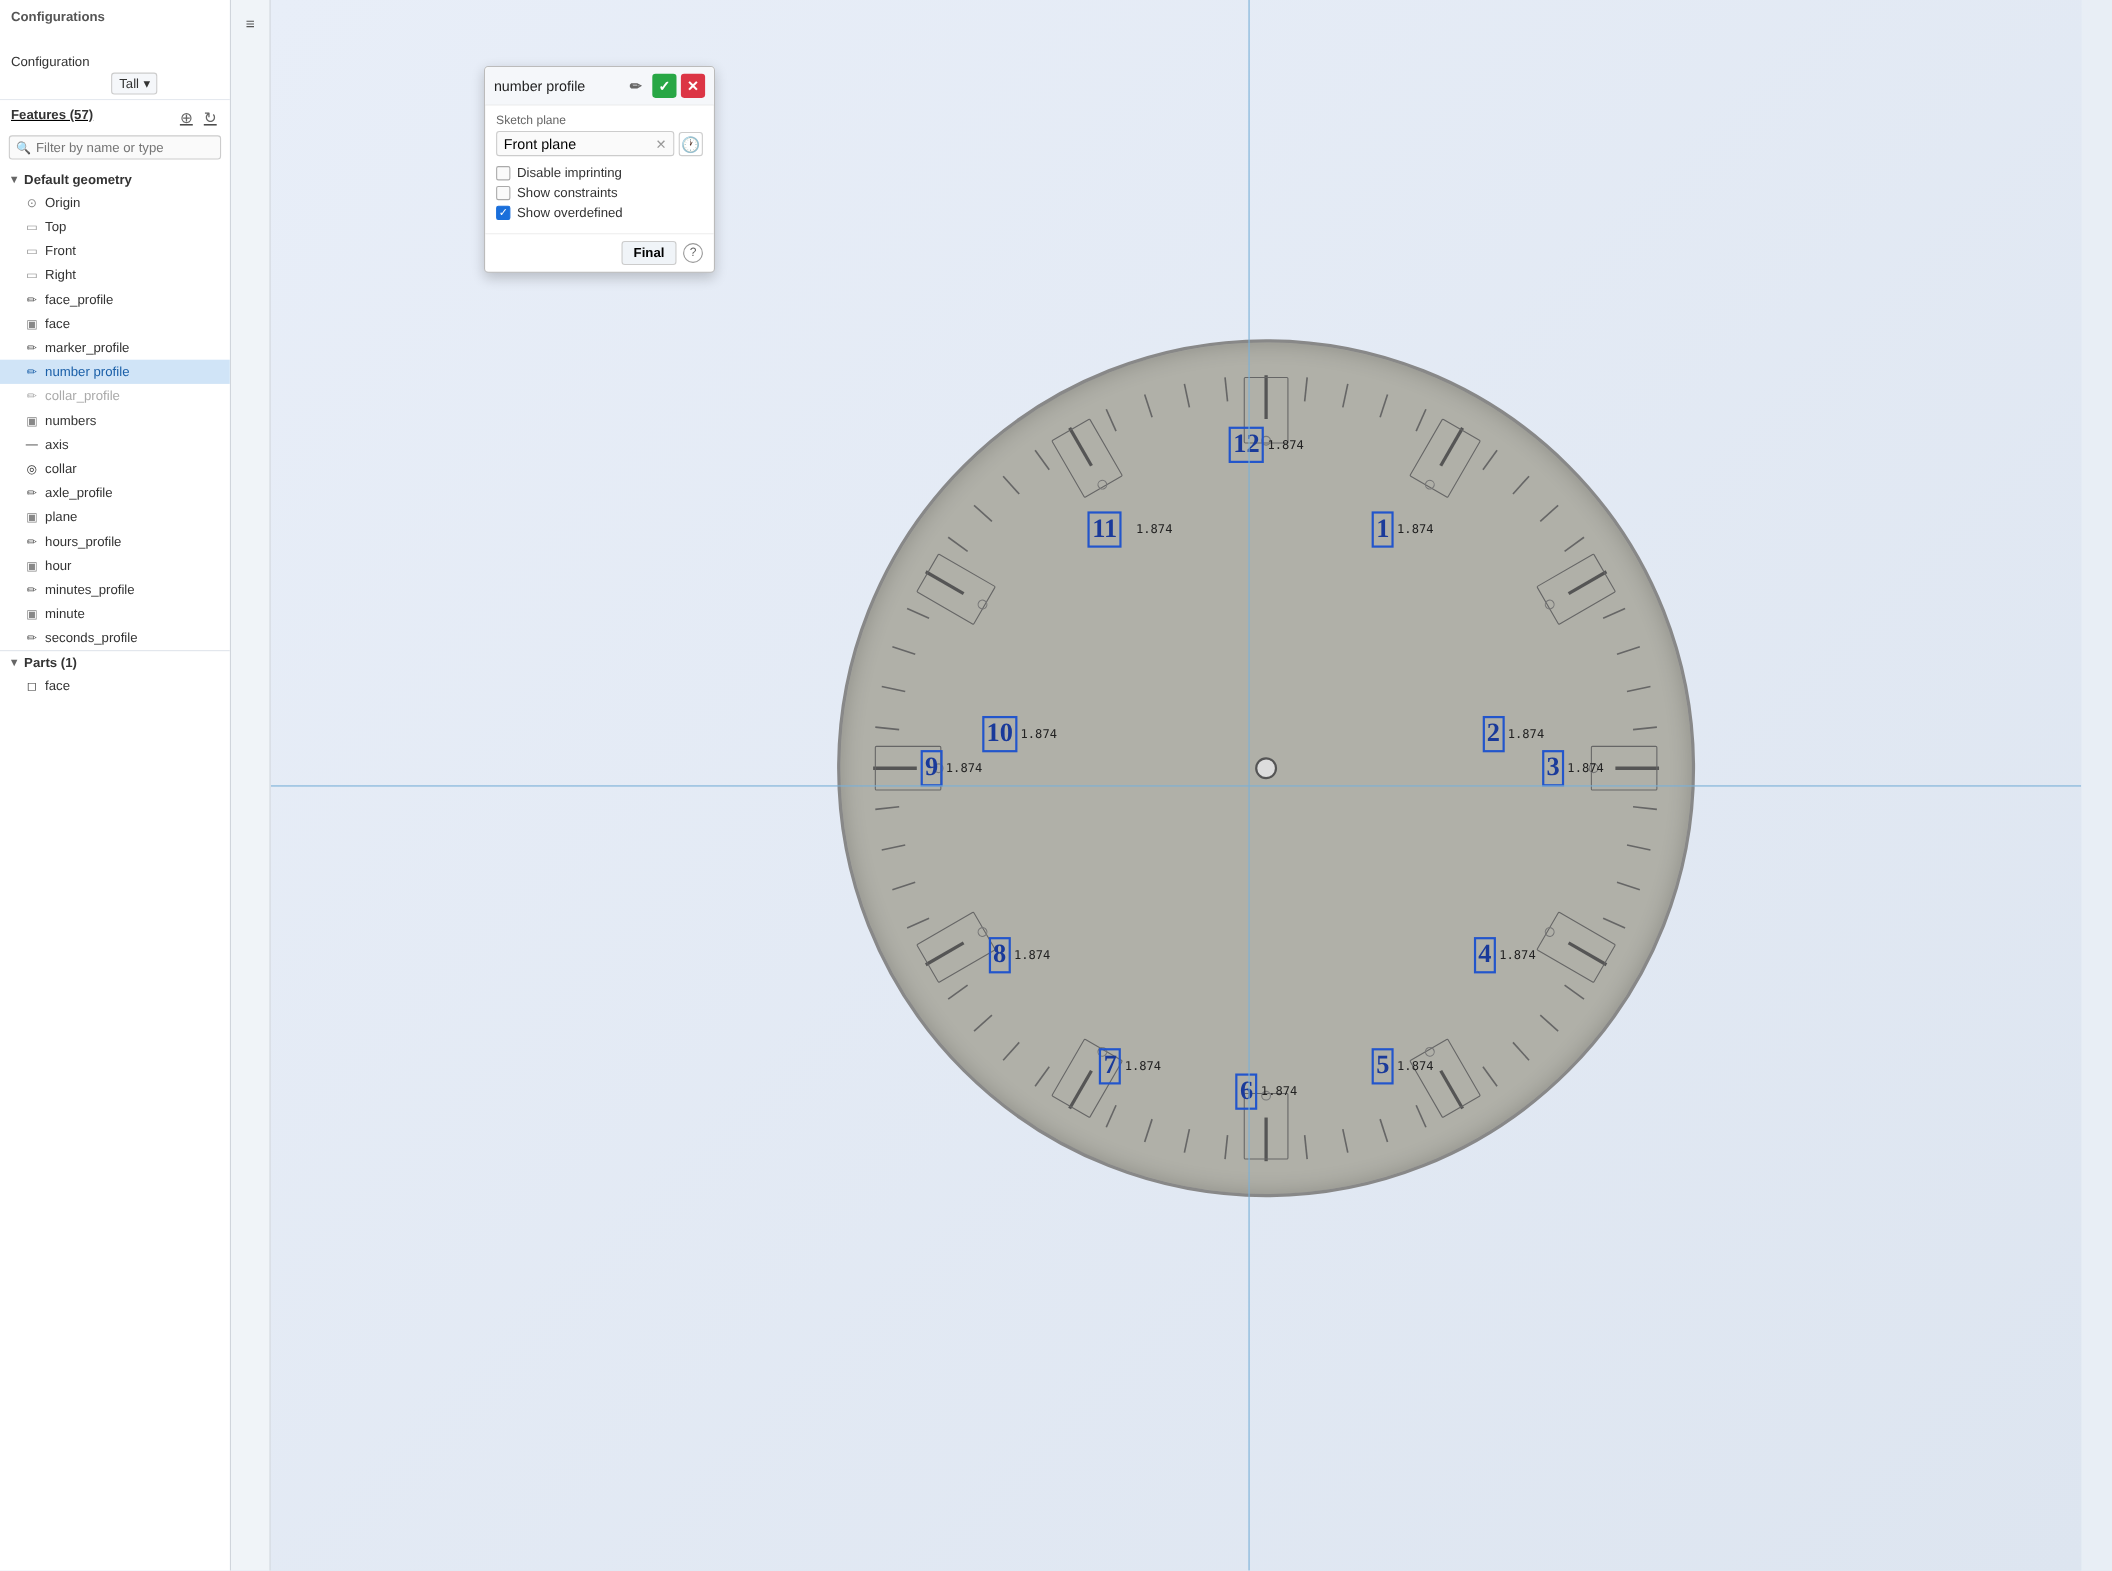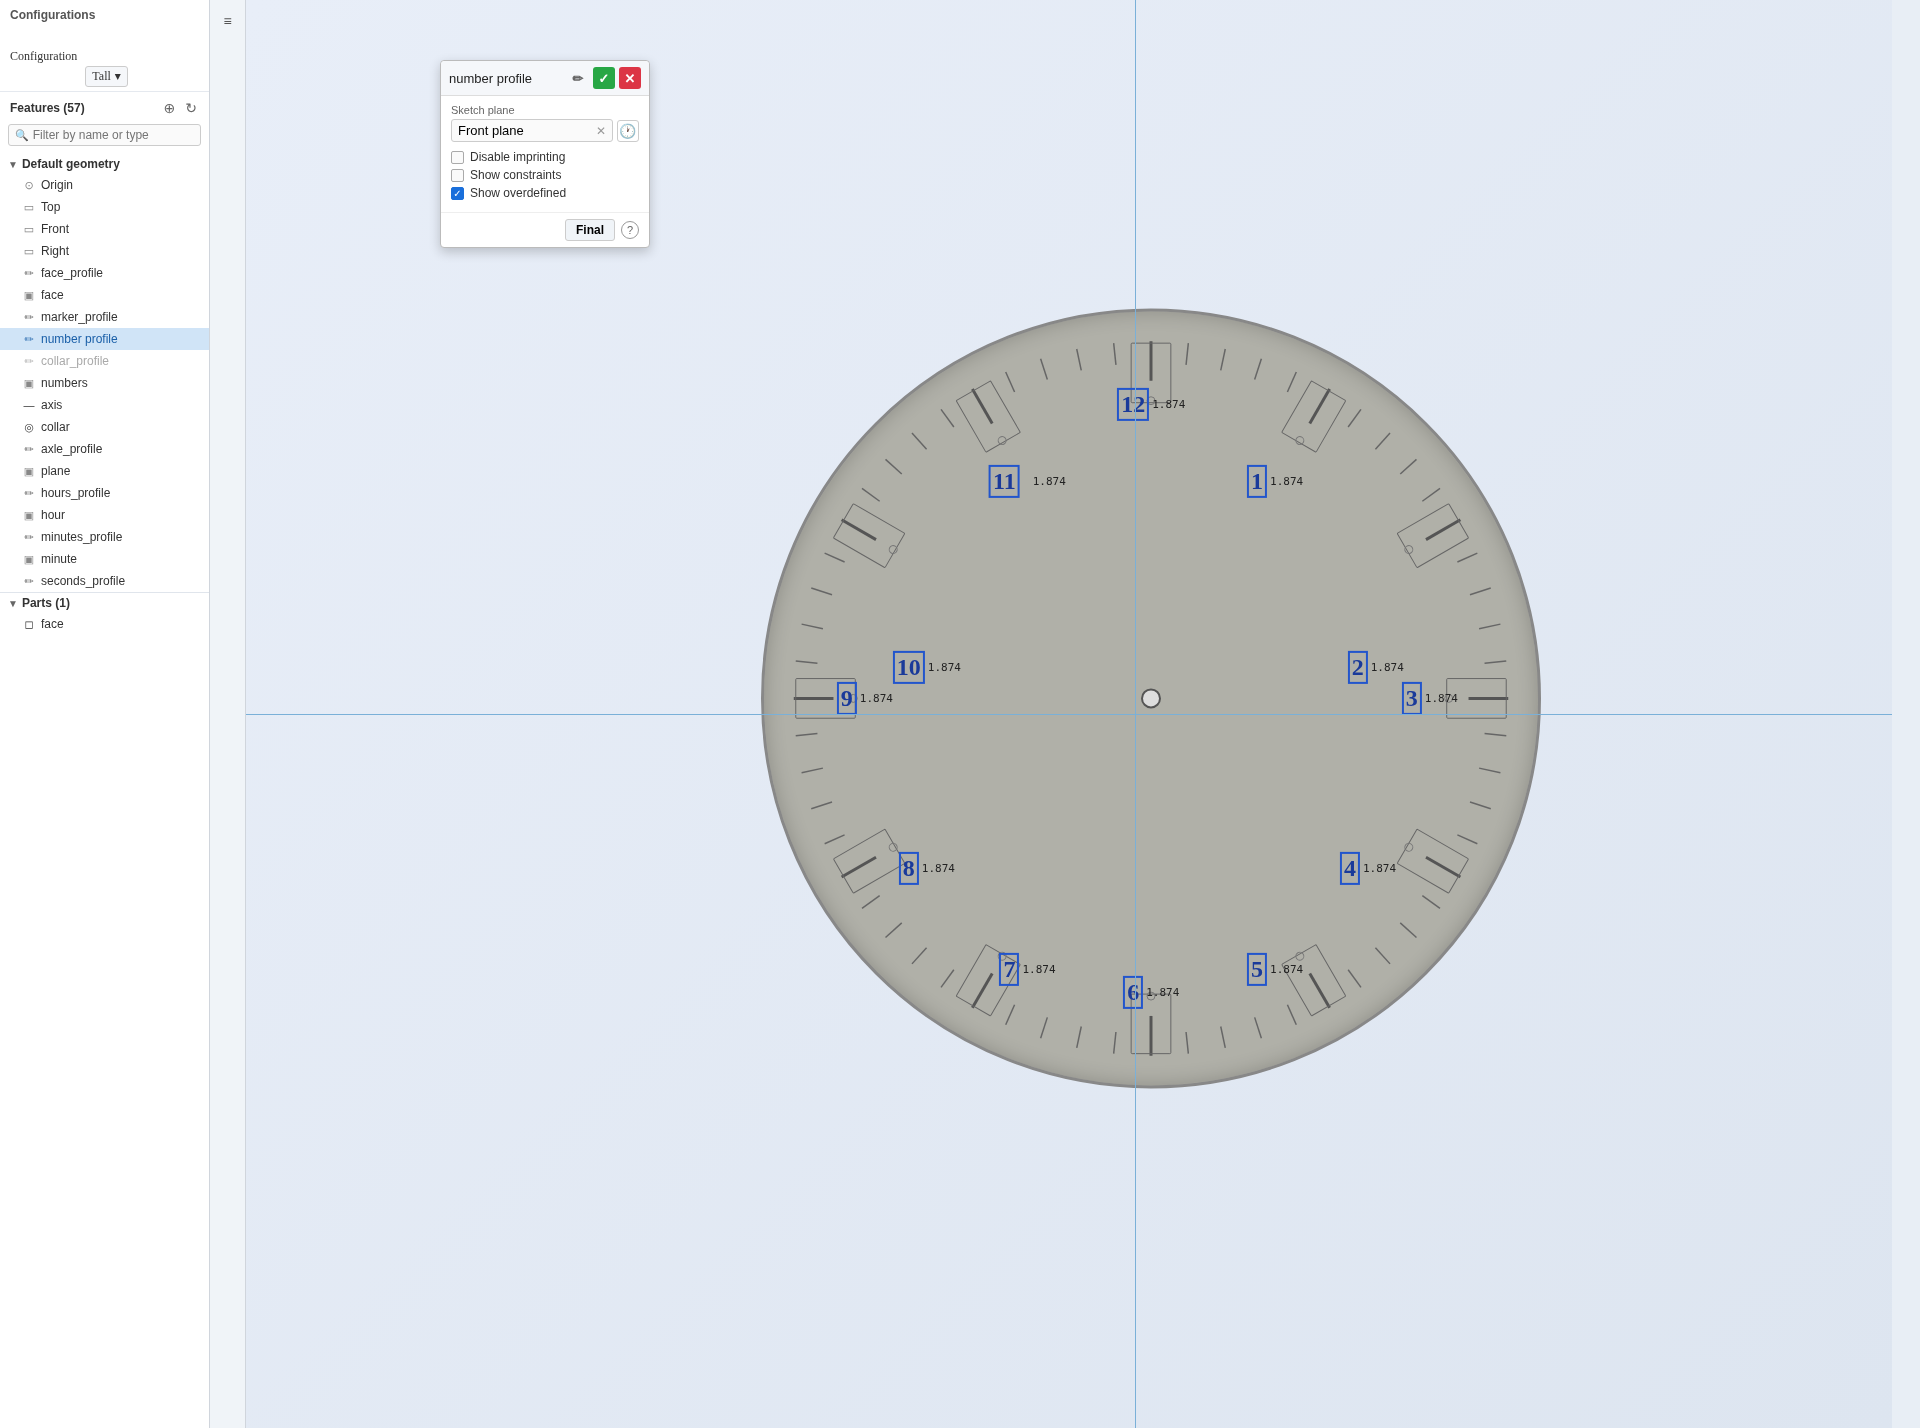--- a/index.html
+++ b/index.html
@@ -6,24 +6,24 @@
     body { font-family: -apple-system, BlinkMacSystemFont, 'Segoe UI', Arial, sans-serif; font-size: 13px; background: #e8eef5; overflow: hidden; width: 1920px; height: 1428px; }
 
     .app-container { display: flex; width: 1892px; height: 1428px; }
 
     
     .sidebar { width: 210px; background: #fff; border-right: 1px solid #d0d5dc; display: flex; flex-direction: column; height: 100%; flex-shrink: 0; }
 
     .sidebar-section { padding: 8px 10px 4px 10px; border-bottom: 1px solid #e5e9ef; }
     .sidebar-section-title { font-size: 12px; color: #555; font-weight: 600; margin-bottom: 4px; }
 
-    .config-row { display: flex; align-items: center; gap: 8px; font-size: 12px; color: #333; font-family: Liberation Serif, serif; }
+    .config-row { display: flex; align-items: center; gap: 20px; font-size: 12px; color: #333; }
     .config-dropdown { display: flex; align-items: center; gap: 4px; background: #f5f7fa; border: 1px solid #ccc; border-radius: 3px; padding: 2px 6px; cursor: pointer; margin-top: 40px; }
 
-    .features-header { display: flex; align-items: center; justify-content: space-between; padding: 6px 10px; }
+    .features-header { display: flex; justify-content: space-between; padding: 6px 10px; text-decoration: underline; }
     .features-title { font-size: 12px; font-weight: 600; color: #333; }
     .features-icons { display: flex; gap: 6px; }
     .icon-btn { background: none; border: none; cursor: pointer; color: #666; font-size: 14px; padding: 2px; }
 
     .search-box { margin: 0 8px 6px 8px; display: flex; align-items: center; border: 1px solid #ccc; border-radius: 3px; padding: 3px 6px; background: #fafafa; }
     .search-icon { color: #999; font-size: 11px; margin-right: 4px; }
     .search-input { border: none; background: transparent; font-size: 12px; color: #be185d; width: 100%; outline: none; }
 
     .tree-container { flex: 1; overflow-y: auto; padding: 2px 0; }
     .tree-group { padding: 0; }

